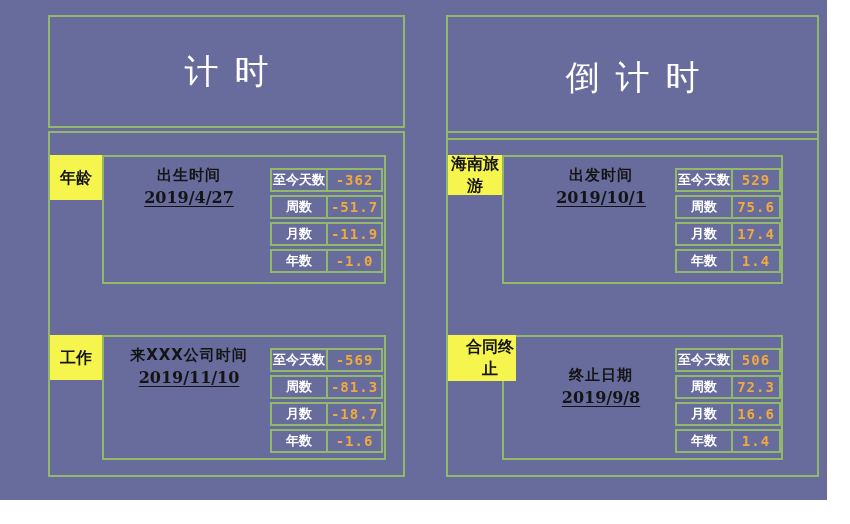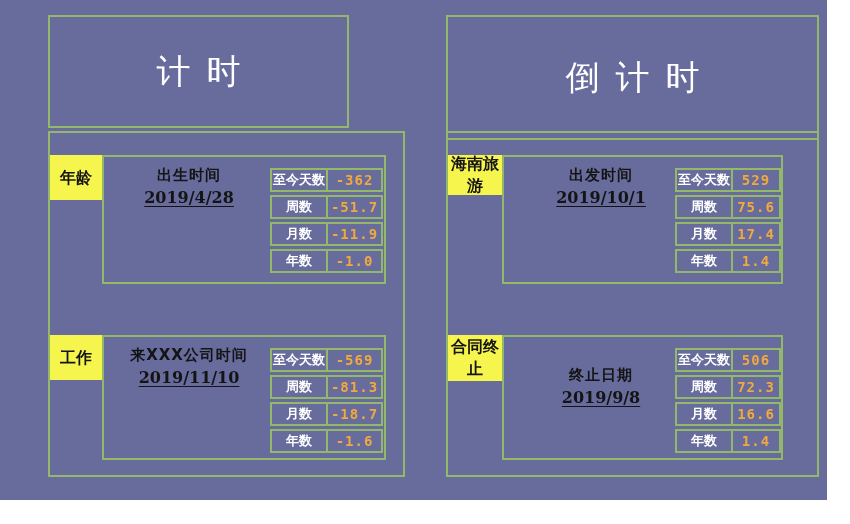--- a/index.html
+++ b/index.html
@@ -17,41 +17,41 @@
     font-family:"DejaVu Sans",sans-serif;overflow:hidden;
   }
   .canvas{
     position:absolute;left:0;top:0;width:827px;height:500px;
     background:var(--purple);
   }
   .panel-header{
     position:absolute;border:2px solid var(--green);
     display:flex;align-items:center;justify-content:center;
   }
-  #left-header{left:48px;top:15px;width:301px;height:113px;}
+  #left-header{left:48px;top:15px;width:357px;height:113px;}
   #right-header{left:446px;top:15px;width:373px;height:125px;}
   .panel-title{
     color:var(--white);
     font-family:"DejaVu Serif","Liberation Serif",serif;
     font-size:34px;font-weight:400;
     letter-spacing:16px;text-indent:16px;
     white-space:nowrap;
   }
   #left-body{position:absolute;left:48px;top:131px;width:357px;height:346px;border:2px solid var(--green);}
   #right-body{position:absolute;left:446px;top:131px;width:373px;height:346px;border:2px solid var(--green);}
   .tag{
     position:absolute;background:var(--yellow);color:var(--black);
     font-weight:bold;font-size:16px;line-height:1.35;
     display:flex;align-items:center;justify-content:center;text-align:center;
     z-index:3;
   }
   #tag-age{left:50px;top:155px;width:52px;height:45px;}
   #tag-work{left:50px;top:335px;width:52px;height:45px;}
   #tag-hainan{left:448px;top:155px;width:54px;height:40px;}
-  #tag-contract{left:448px;top:335px;width:54px;height:46px;}
+  #tag-contract{left:448px;top:335px;width:68px;height:46px;padding-left:16px;}
   .section-box{position:absolute;border:2px solid var(--green);z-index:1;}
   #box-age{left:102px;top:155px;width:284px;height:129px;}
   #box-work{left:102px;top:335px;width:284px;height:125px;}
   #box-hainan{left:502px;top:155px;width:281px;height:129px;}
   #box-contract{left:502px;top:335px;width:281px;height:125px;}
   .event{
     position:absolute;width:170px;text-align:center;color:var(--black);
     font-weight:bold;z-index:2;
   }
   #event-age{left:104px;top:166px;}
@@ -110,21 +110,21 @@
   <div class="tag" id="tag-hainan">海南旅游</div>
   <div class="tag" id="tag-contract">合同终止</div>
 
   <div class="section-box" id="box-age"></div>
   <div class="section-box" id="box-work"></div>
   <div class="section-box" id="box-hainan"></div>
   <div class="section-box" id="box-contract"></div>
 
   <div class="event" id="event-age">
     <div class="event-name">出生时间</div>
-    <div class="event-date">2019/4/28</div>
+    <div class="event-date">2019/4/27</div>
   </div>
   <div class="event" id="event-work">
     <div class="event-name">来XXX公司时间</div>
     <div class="event-date">2019/11/10</div>
   </div>
   <div class="event" id="event-hainan">
     <div class="event-name">出发时间</div>
     <div class="event-date">2019/10/1</div>
   </div>
   <div class="event" id="event-contract">

